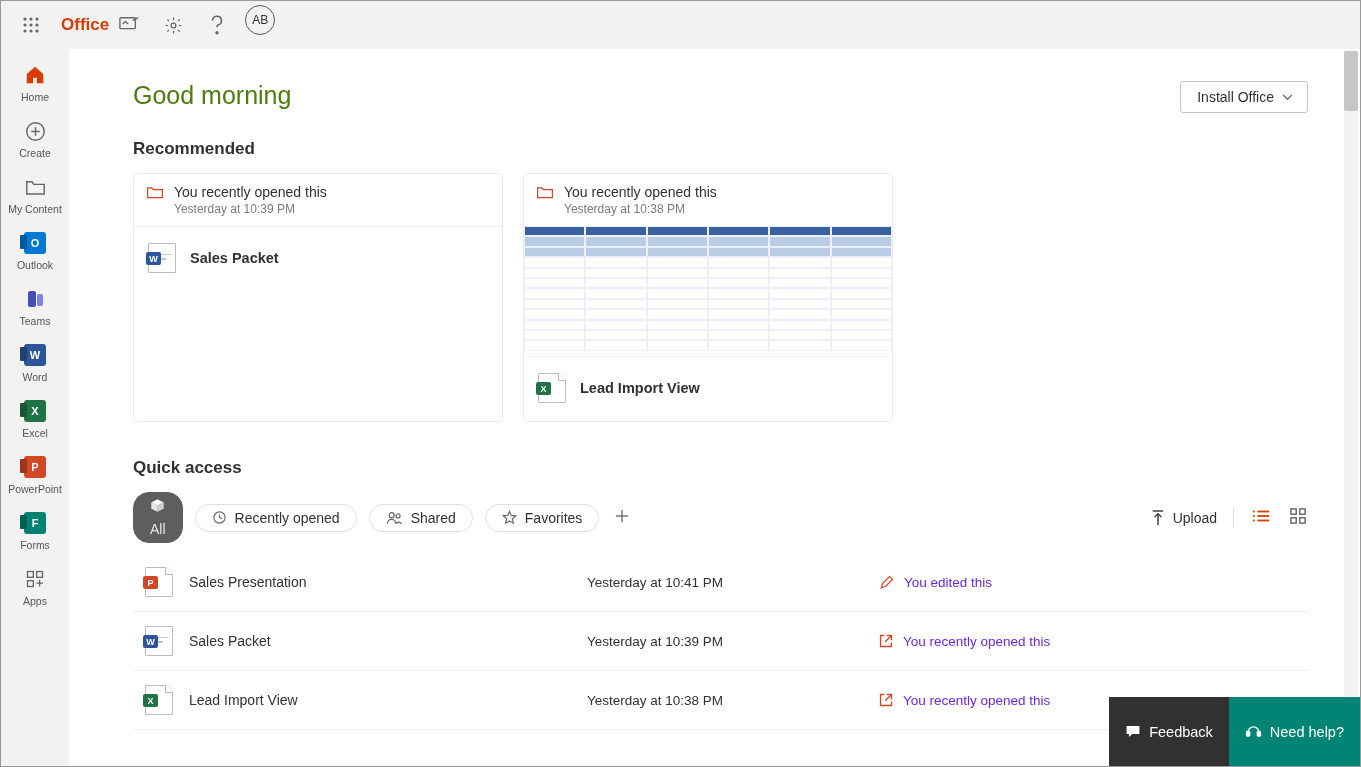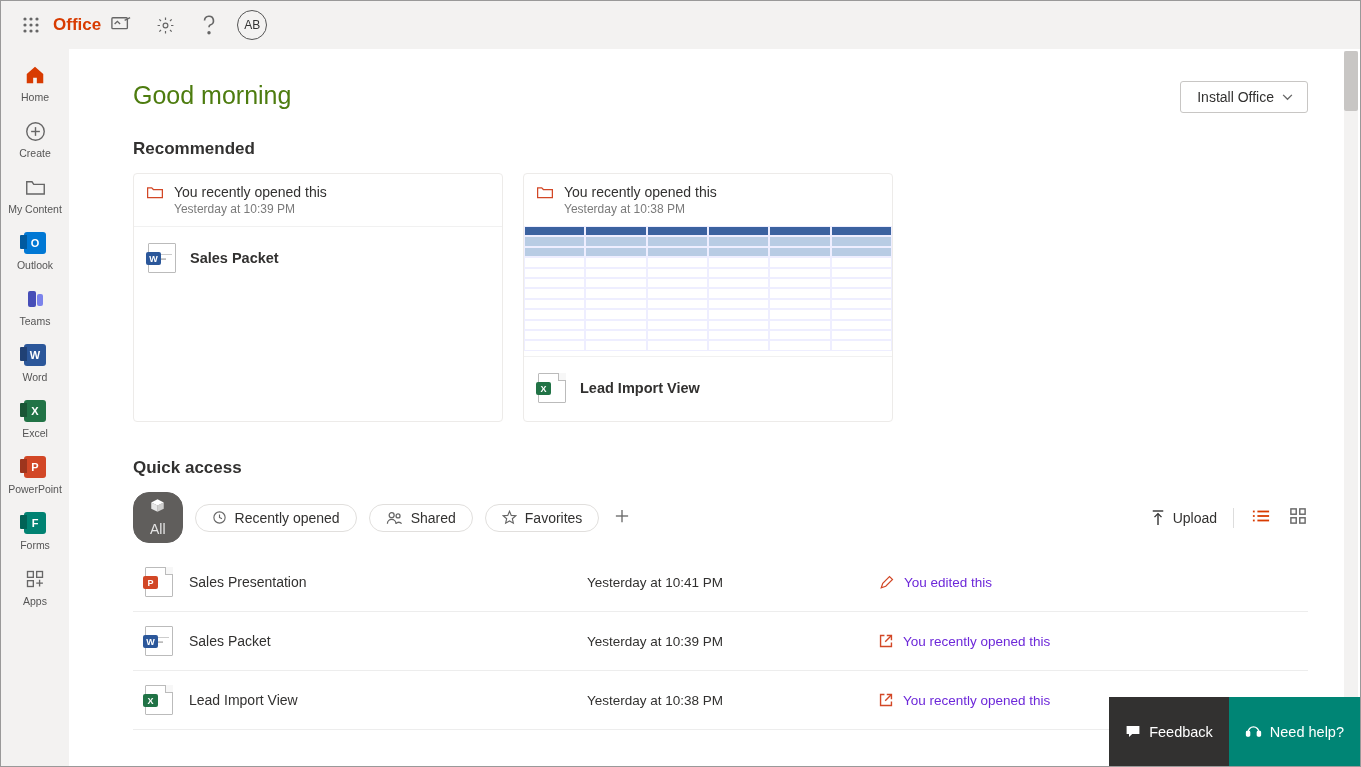--- a/index.html
+++ b/index.html
@@ -1,26 +1,26 @@
 <!DOCTYPE html>
 <html><head>
 <meta charset="utf-8">
 <style>
   * { box-sizing: border-box; margin: 0; padding: 0; font-family: "Segoe UI", Arial, sans-serif; }
   html, body { width: 1361px; height: 767px; overflow: hidden; background:#fff;}
   .frame { width:1361px; height:767px; border:1px solid #999; background:#f3f2f1; display:flex; flex-direction:column; position:relative;}
   
   .header { height:48px; display:flex; align-items:center; padding:0 8px; }
   .app-launcher { width:32px; height:32px; display:flex; align-items:center; justify-content:center; margin:0 6px; cursor:pointer;}
-  .brand { color:#d83b01; font-size:17px; font-weight:600; }
+  .brand { color:#d83b01; font-size:17px; font-weight:600; margin-left:8px;}
   .search-wrap { flex:1; display:flex; justify-content:center; }
   .search { width:468px; height:32px; background:#e1dfdd; border-radius:4px; display:flex; align-items:center; padding:0 10px; }
   .search svg { width:16px; height:16px; margin-right:8px; stroke:#d83b01; fill:none;}
   .search span { color:#666; font-size:14px;}
-  .hdr-actions { display:flex; align-items:center; gap:4px; padding-right:6px;}
+  .hdr-actions { display:flex; gap:4px; padding-right:6px;}
   .hdr-btn { width:40px; height:40px; display:flex; align-items:center; justify-content:center; cursor:pointer;}
   .avatar { width:30px; height:30px; border:1px solid #555; border-radius:50%; display:flex; align-items:center; justify-content:center; font-size:12px; color:#333; cursor:pointer; margin-left:4px;}
   
   .body { flex:1; display:flex; min-height:0;}
   .nav { width:68px; background:#f3f2f1; display:flex; flex-direction:column; align-items:center; padding-top:8px; gap:6px;}
   .nav-item { width:78px; display:flex; flex-direction:column; align-items:center; padding:6px 0 4px; cursor:pointer; position:relative;}
   .nav-item.active::before { content:""; position:absolute; left:0; top:8px; bottom:8px; width:3px; background:#d83b01; border-radius:2px;}
   .nav-icon-box { width:24px; height:24px; display:flex; align-items:center; justify-content:center; margin-bottom:4px;}
   .nav-label { font-size:10.5px; color:#555;}
   .nav-item.active .nav-icon-box svg { fill:#d83b01; }

